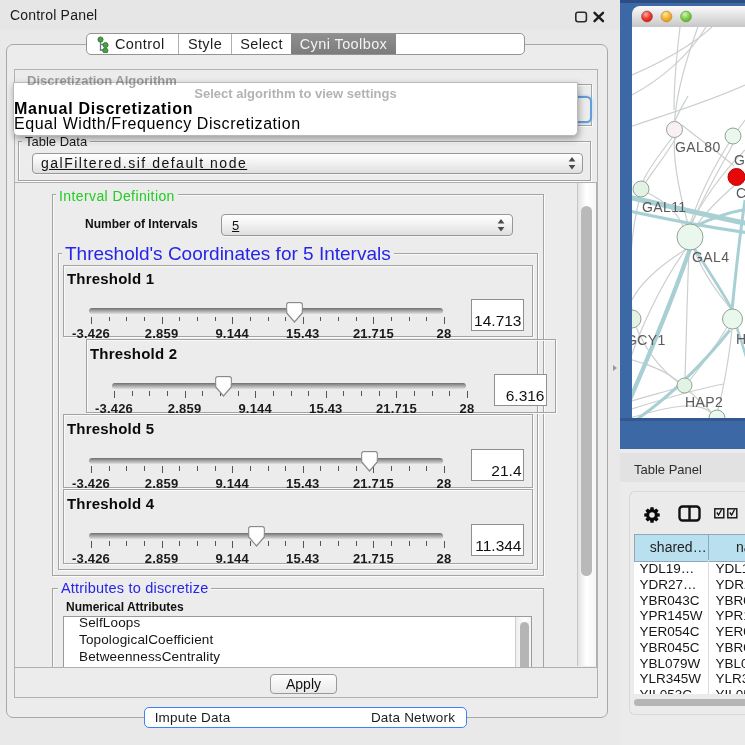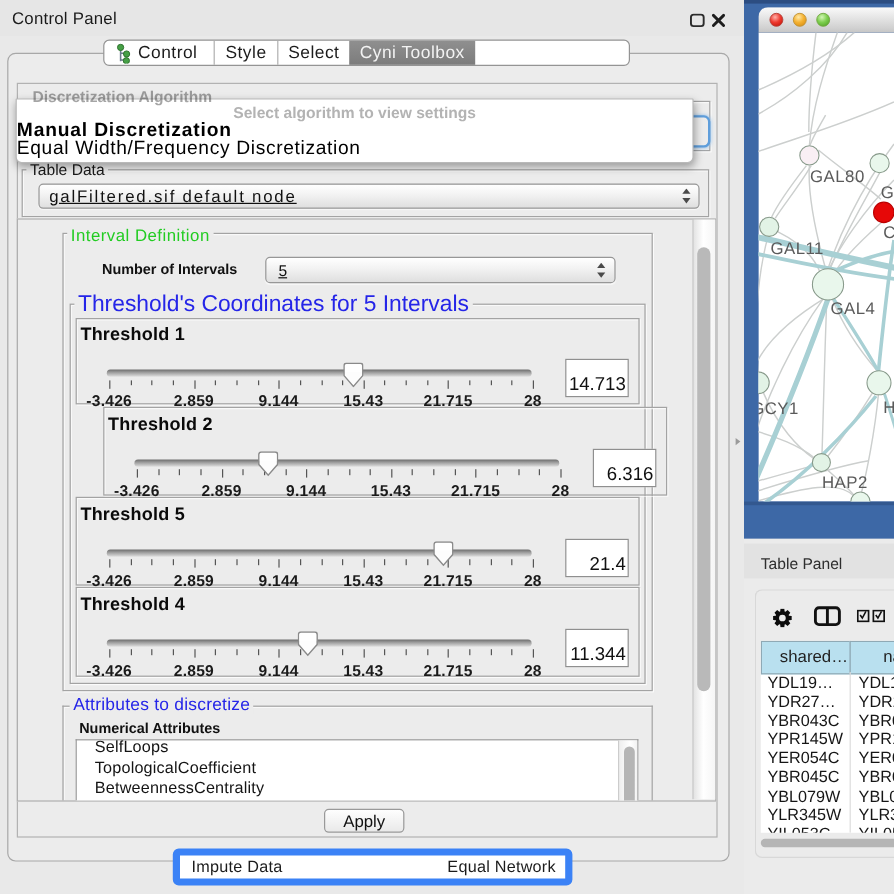--- a/index.html
+++ b/index.html
@@ -233,23 +233,23 @@
 <div class="abs" style="left:581px;top:206px;width:10.5px;height:370px;background:#b9b9b9;border-radius:6px;"></div>
 
 <div class="abs" style="left:13px;top:82px;width:563px;height:52px;background:#ffffff;border:1px solid #b9b9b9;border-radius:1px 1px 5px 5px;box-shadow:1px 3px 7px rgba(0,0,0,.35);"></div>
 <div class="abs" style="left:13px;top:85.5px;width:565px;text-align:center;font-size:13px;font-weight:bold;color:#b3b3b3;">Select algorithm to view settings</div>
 <div class="abs" style="left:14px;top:99.5px;font-size:16px;font-weight:bold;color:#000;letter-spacing:0.7px;">Manual Discretization</div>
 <div class="abs" style="left:14px;top:114.5px;font-size:16px;color:#000;letter-spacing:0.55px;">Equal Width/Frequency Discretization</div>
 <div class="abs" style="left:27px;top:73px;font-size:13px;font-weight:bold;color:rgba(40,40,40,.42);">Discretization Algorithm</div>
 
 <div class="abs" style="left:270px;top:674px;width:65px;height:18px;border:1px solid #999;border-radius:4px;background:linear-gradient(#fefefe,#e9e9e9);text-align:center;line-height:18px;font-size:14px;color:#111;">Apply</div>
 
-<div class="abs" style="left:144px;top:707px;width:321px;height:19px;background:#fff;border:6px solid #3b82f6;border-radius:5px;font-size:13.5px;color:#1c1c1c;letter-spacing:0.2px;">
+<div class="abs" style="left:144px;top:707px;width:321px;height:19px;background:#fff;border:1px solid #3b82f6;border-radius:5px;font-size:13.5px;color:#1c1c1c;letter-spacing:0.2px;">
   <div class="abs" style="left:0;top:0;width:95px;height:19px;line-height:19px;text-align:center;">Impute Data</div>
-  <div class="abs" style="left:215px;top:0;width:106px;height:19px;line-height:19px;text-align:center;">Equal Network</div>
+  <div class="abs" style="left:215px;top:0;width:106px;height:19px;line-height:19px;text-align:center;">Data Network</div>
 </div>
 
 <div class="abs" style="left:613px;top:365px;width:0;height:0;border-left:4px solid #9a9a9a;border-top:3px solid transparent;border-bottom:3px solid transparent;"></div>
 
 <div class="abs" style="left:620px;top:0;width:125px;height:449px;background:#3d68a6;"></div>
 <div class="abs" style="left:620px;top:0;width:125px;height:2.5px;background:#2c4d81;"></div>
 <div class="abs" style="left:620px;top:418px;width:125px;height:3px;background:#33588f;"></div>
 
 <div class="abs" style="left:632px;top:6px;width:113px;height:21px;background:linear-gradient(#fafafa,#d2d2d2 80%,#c6c6c6);border-radius:8px 0 0 0;border-bottom:1px solid #909090;"></div>
 <svg class="abs" style="left:639px;top:10px;" width="60" height="13" viewBox="0 0 60 13">

